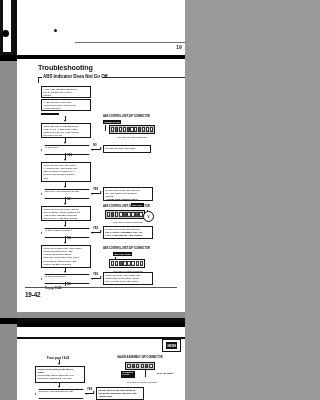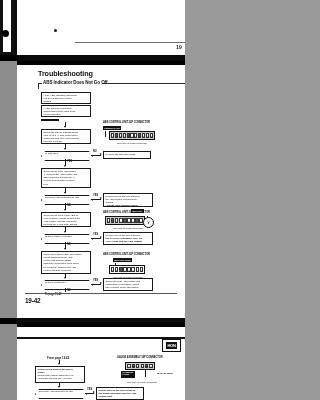--- a/index.html
+++ b/index.html
@@ -14,21 +14,21 @@
 
   
   .gutter{position:absolute;left:0;top:0;width:14px;height:58px;background:#111;}
   .gutter-inner{position:absolute;left:3px;top:0;width:8px;height:52px;background:#fff;}
   .gutter-dot{position:absolute;left:2px;top:30px;width:7px;height:7px;background:#000;border-radius:50%;}
   .rail-edge{position:absolute;left:14px;top:0;width:3px;height:58px;background:#0d0d0d;}
 
   
   .page{position:absolute;background:#fff;left:17px;width:168px;}
   .page-prev{top:0;height:55px;}
-  .page-main{top:61px;height:257px;}
+  .page-main{top:55px;height:257px;}
   .page-next{top:323px;height:77px;}
 
   .page-shadow{position:absolute;left:17px;width:168px;height:6px;background:#0a0a0a;}
   .gap1{top:55px;}
   .gap2{top:318px;}
   .bottom-strip{position:absolute;left:0;top:55px;width:17px;height:6px;background:#000;}
   .bottom-strip2{position:absolute;left:0;top:318px;width:17px;height:6px;background:#000;}
   .left-band{position:absolute;left:0;top:61px;width:17px;height:257px;background:#8c8c8c;}
   .left-band2{position:absolute;left:0;top:324px;width:17px;height:76px;background:#8c8c8c;}
 

